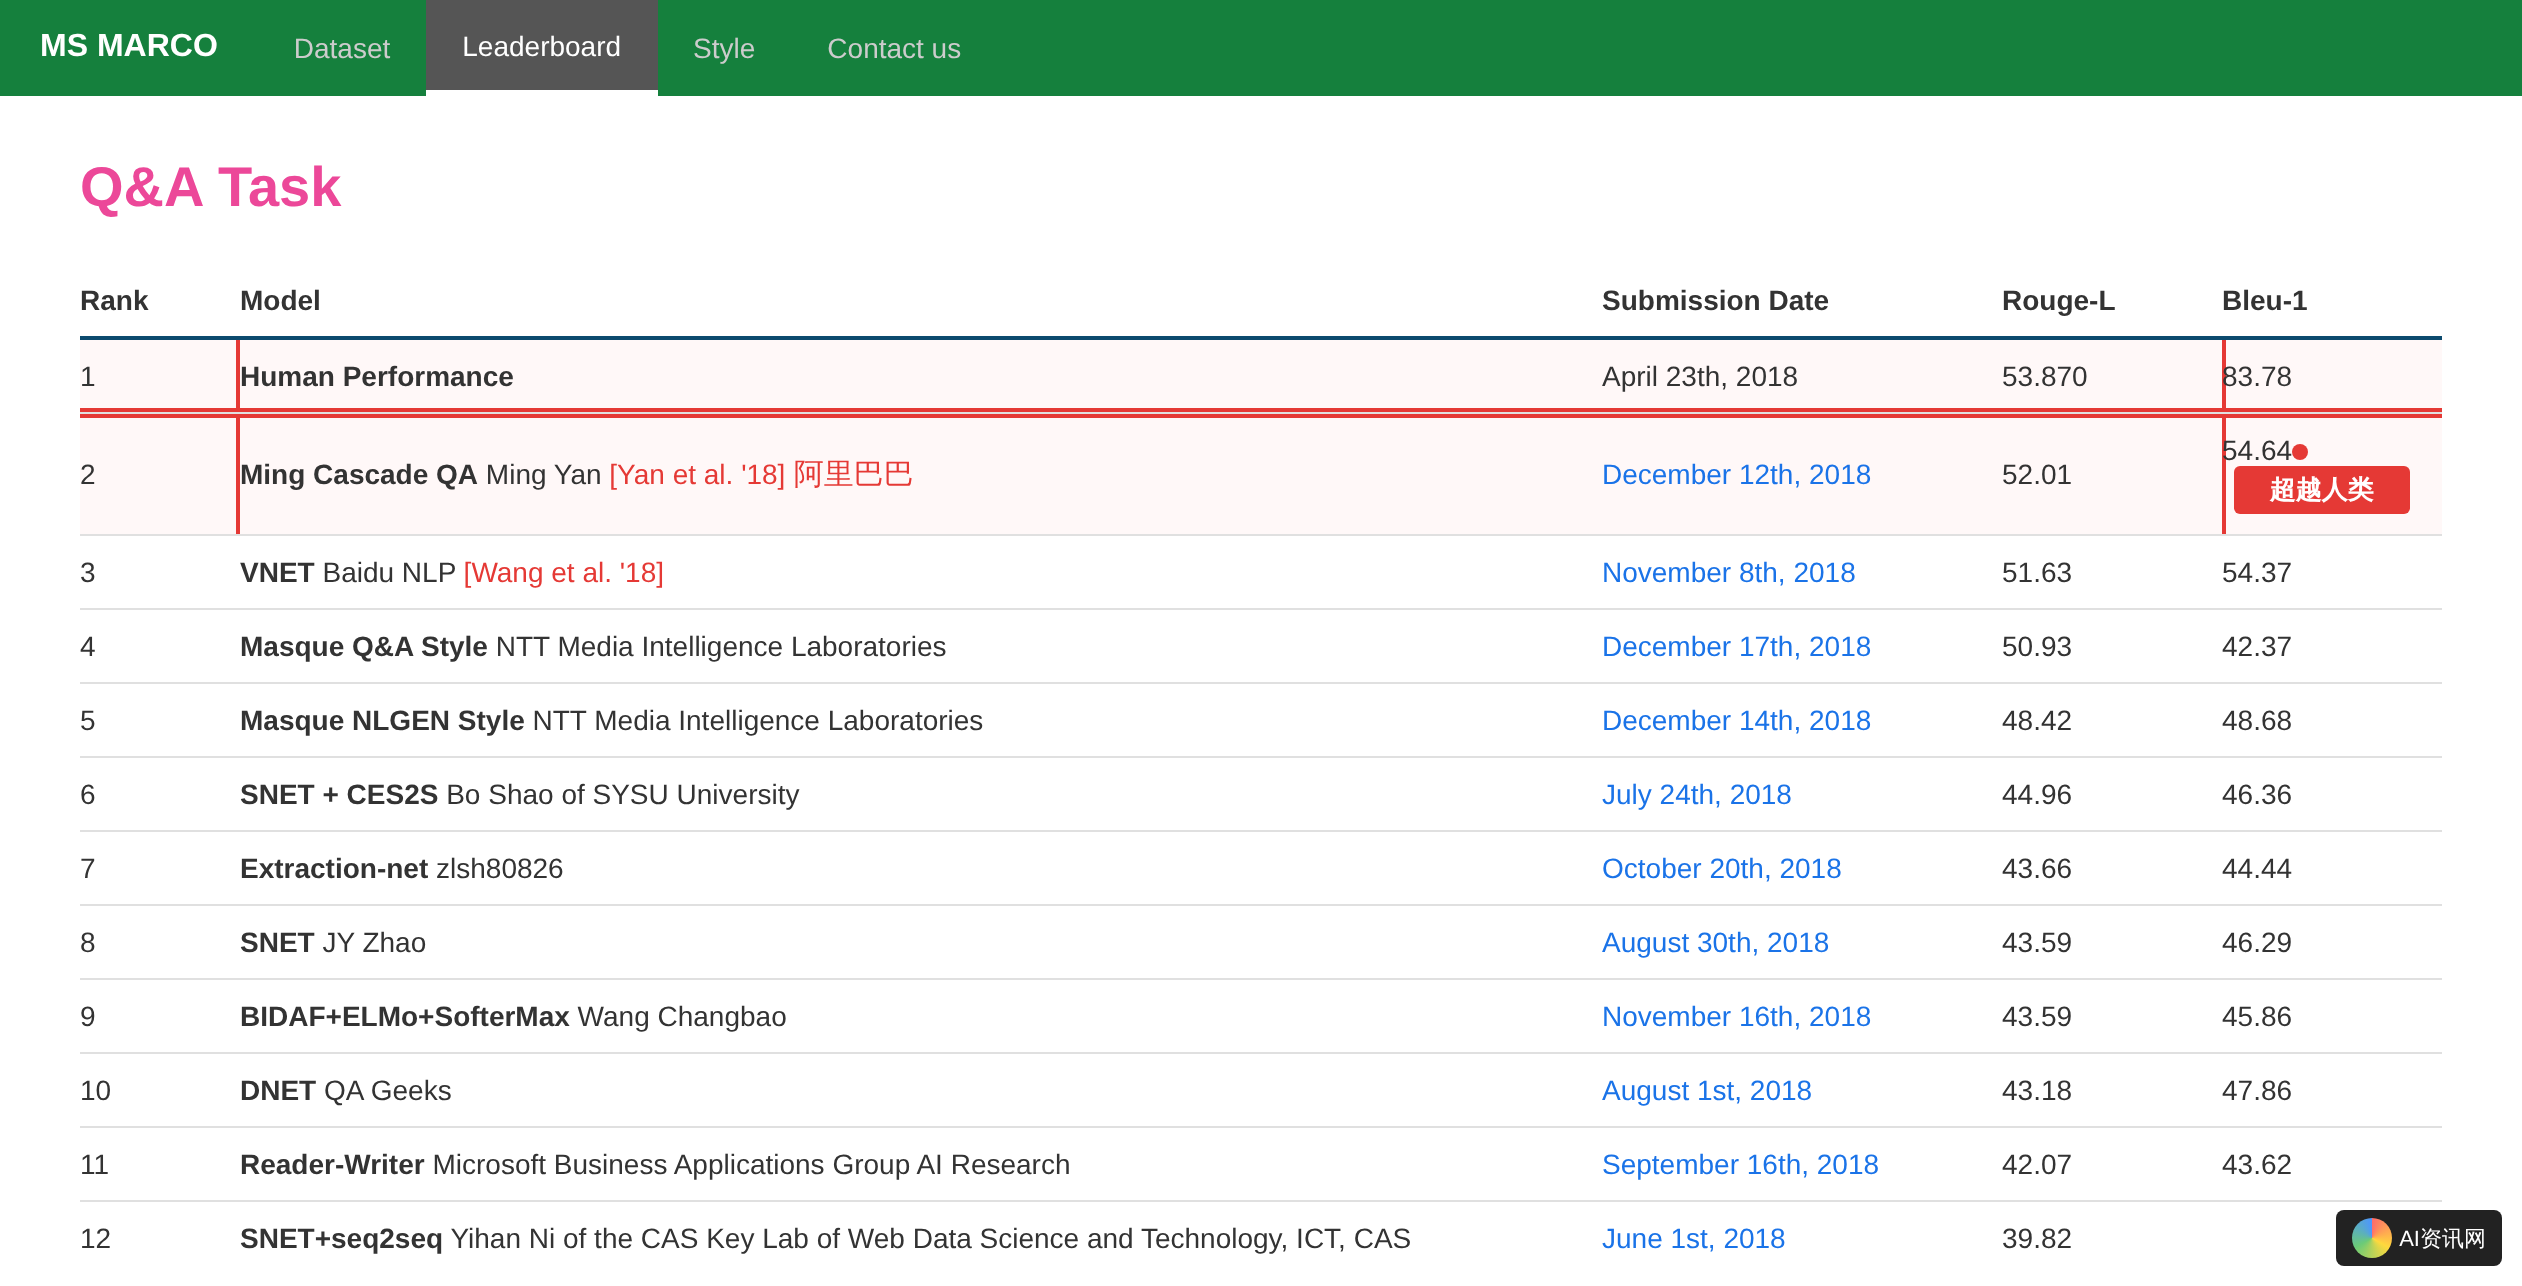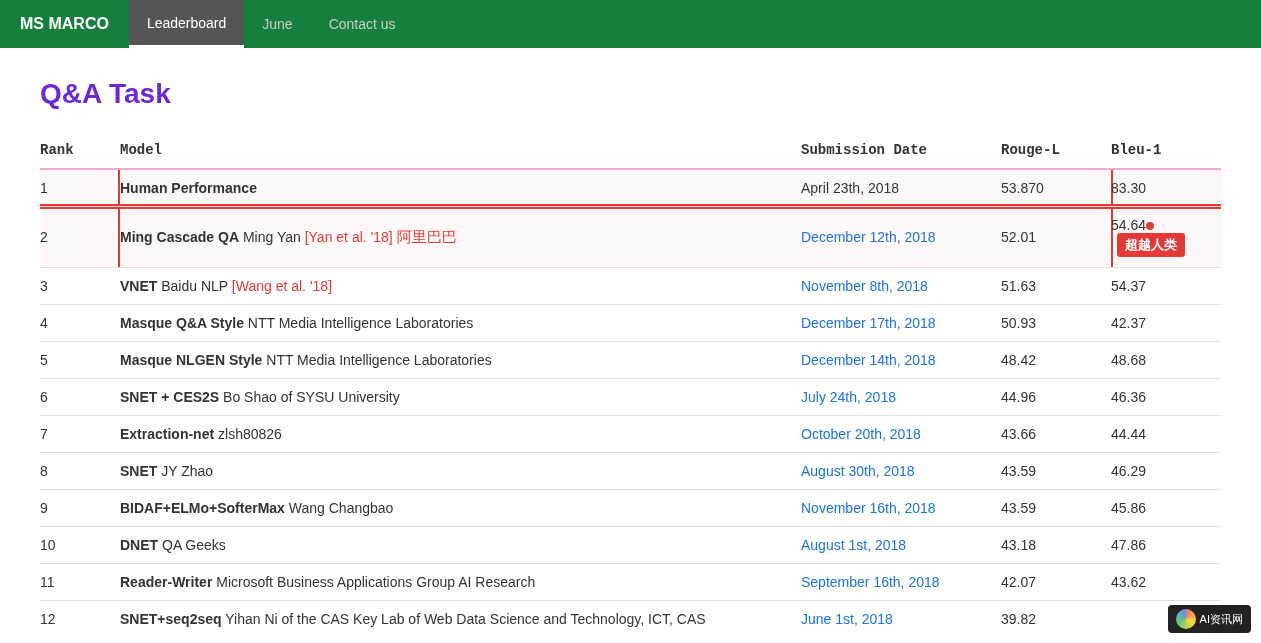--- a/index.html
+++ b/index.html
@@ -43,31 +43,30 @@
 
     
     .main-content {
       padding: 30px 40px;
     }
 
     .page-title {
       font-size: 28px;
       font-weight: bold;
       margin-bottom: 24px;
-      color: #6d28d9;
+      color: #ec4899;
     }
 
     
     table {
       width: 100%;
       border-collapse: collapse;
     }
     thead tr {
-      border-bottom: 2px solid #f9a8d4;
-      font-family: Liberation Mono, monospace;
+      border-bottom: 2px solid #0c4a6e;
     }
     thead th {
       text-align: left;
       padding: 8px 12px 10px 0;
       font-weight: bold;
       font-size: 14px;
       color: #333;
     }
     tbody tr {
       border-bottom: 1px solid #e0e0e0;
@@ -91,21 +90,21 @@
 
     .red-link { color: #e53935; text-decoration: none; }
     .chinese-text { color: #e53935; font-size: 15px; }
 
     .exceed-badge {
       display: inline-flex;
       align-items: center;
       background: #e53935;
       color: #fff;
       font-size: 13px;
-      padding: 3px 8px;
+      padding: 3px 18px;
       border-radius: 3px;
       margin-left: 6px;
       font-weight: bold;
       white-space: nowrap;
     }
     .exceed-dot {
       width: 8px;
       height: 8px;
       background: #e53935;
       border-radius: 50%;
@@ -134,22 +133,23 @@
       border-radius: 50%;
       display: inline-block;
     }
   </style>
 </head>
 <body>
 
 <nav>
   <div class="nav-brand">MS MARCO</div>
   <div class="nav-items">
+    <a class="nav-item">Dataset</a>
     <a class="nav-item active">Leaderboard</a>
-    <a class="nav-item">June</a>
+    <a class="nav-item">Style</a>
     <a class="nav-item">Contact us</a>
   </div>
 </nav>
 
 <div class="main-content">
   <h1 class="page-title">Q&amp;A Task</h1>
 
   <table>
     <thead>
       <tr>
@@ -159,21 +159,21 @@
         <th class="rouge-col">Rouge-L</th>
         <th class="bleu-col">Bleu-1</th>
       </tr>
     </thead>
     <tbody id="table-body">
     <tr style="background: rgb(255, 248, 248);">
           <td style="box-shadow: rgb(229, 57, 53) 0px -2px 0px inset, rgb(229, 57, 53) -2px 0px 0px inset;">1</td>
           <td style="box-shadow: rgb(229, 57, 53) 0px -2px 0px inset;"><span class="model-name">Human Performance</span></td>
           <td style="box-shadow: rgb(229, 57, 53) 0px -2px 0px inset;">April 23th, 2018</td>
           <td style="box-shadow: rgb(229, 57, 53) 0px -2px 0px inset;">53.870</td>
-          <td style="box-shadow: rgb(229, 57, 53) 0px -2px 0px inset, rgb(229, 57, 53) 2px 0px 0px inset;">83.30</td>
+          <td style="box-shadow: rgb(229, 57, 53) 0px -2px 0px inset, rgb(229, 57, 53) 2px 0px 0px inset;">83.78</td>
         </tr>
         <tr style="background: rgb(255, 248, 248);">
           <td style="box-shadow: rgb(229, 57, 53) 0px 2px 0px inset, rgb(229, 57, 53) -2px 0px 0px inset;">2</td>
           <td style="box-shadow: rgb(229, 57, 53) 0px 2px 0px inset;"><span class="model-name">Ming Cascade QA</span><span class="model-desc"> Ming Yan</span><a class="red-link" href="#"> [Yan et al. '18]</a><span class="chinese-text">   阿里巴巴</span></td>
           <td style="box-shadow: rgb(229, 57, 53) 0px 2px 0px inset;"><a class="date-link" href="#">December 12th, 2018</a></td>
           <td style="box-shadow: rgb(229, 57, 53) 0px 2px 0px inset;">52.01</td>
           <td style="box-shadow: rgb(229, 57, 53) 0px 2px 0px inset, rgb(229, 57, 53) 2px 0px 0px inset;">54.64<span class="exceed-dot"></span><span class="exceed-badge">超越人类</span></td>
         </tr>
         <tr>
           <td>3</td>

